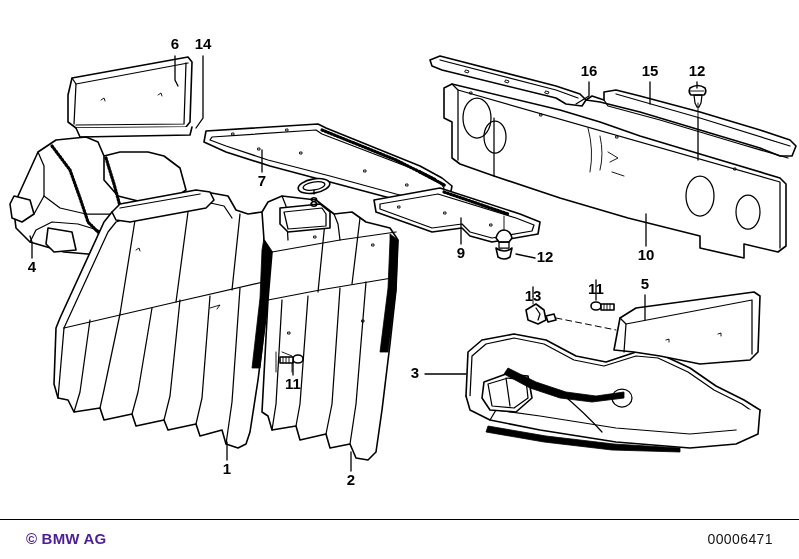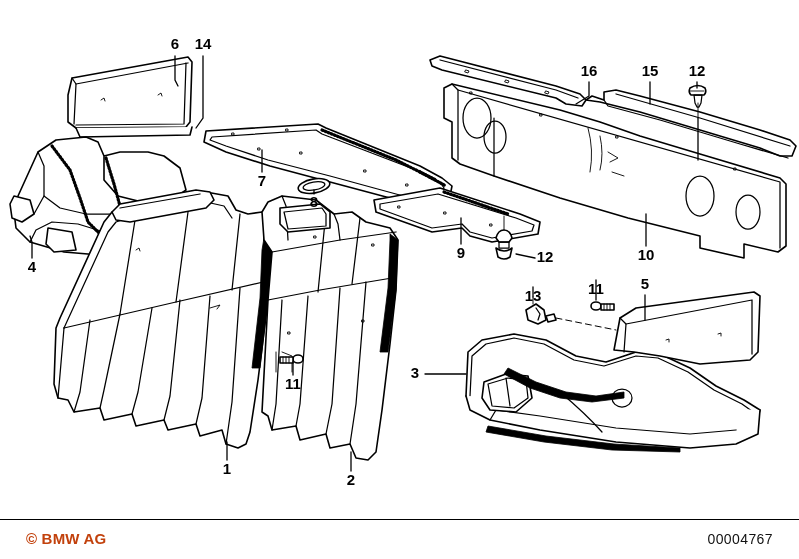--- a/index.html
+++ b/index.html
@@ -90,21 +90,21 @@
     height: 40px;
     border-top: 1px solid #000000;
     box-sizing: border-box;
   }
   .copyright {
     position: absolute;
     left: 26px;
     top: 10px;
     font-size: 15px;
     font-weight: bold;
-    color: #c2410c;
+    color: #4c1d95;
     letter-spacing: 0.2px;
     white-space: nowrap;
   }
   .diagram-number {
     position: absolute;
     right: 26px;
     top: 11px;
     font-size: 14px;
     color: #111111;
     letter-spacing: 0.4px;
@@ -374,16 +374,16 @@
       <text class="callout-text" x="533" y="297">13</text>
       <text class="callout-text" x="203" y="45">14</text>
       <text class="callout-text" x="650" y="72">15</text>
       <text class="callout-text" x="589" y="72">16</text>
     </g>
 
   </svg>
 
   <div class="footer-bar">
     <div class="copyright">© BMW AG</div>
-    <div class="diagram-number">00004767</div>
+    <div class="diagram-number">00006471</div>
   </div>
 
 </div>
 
 </body></html>

